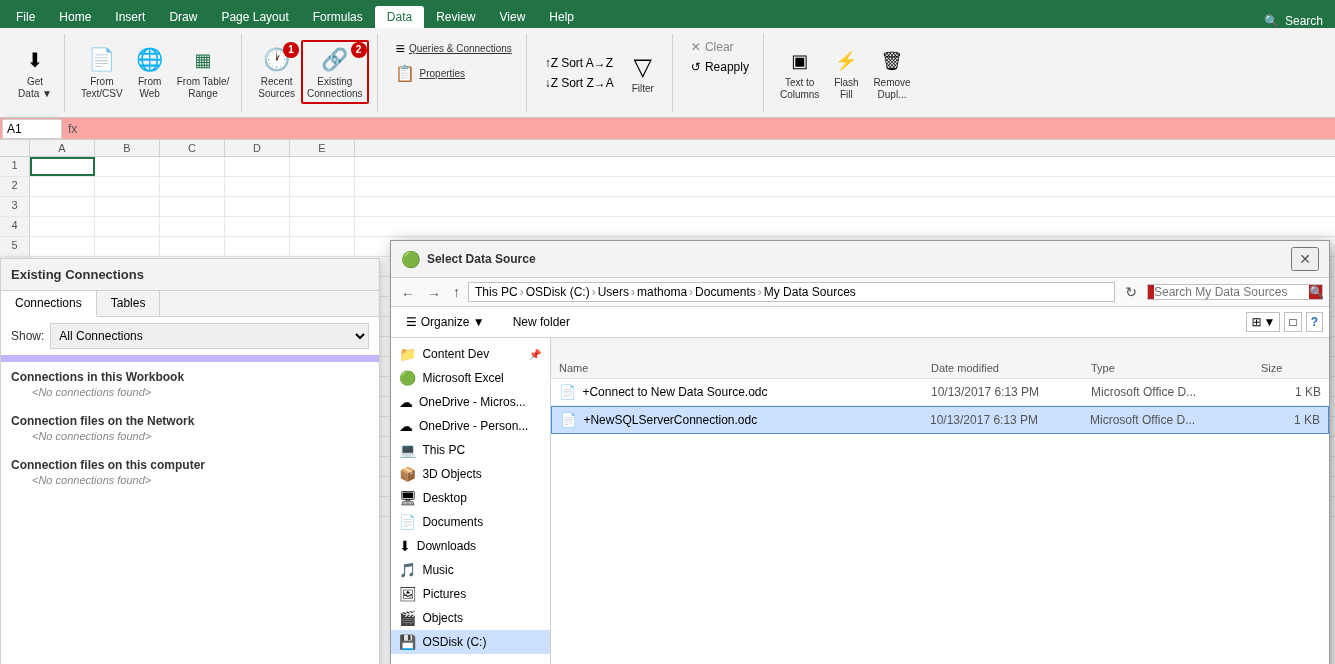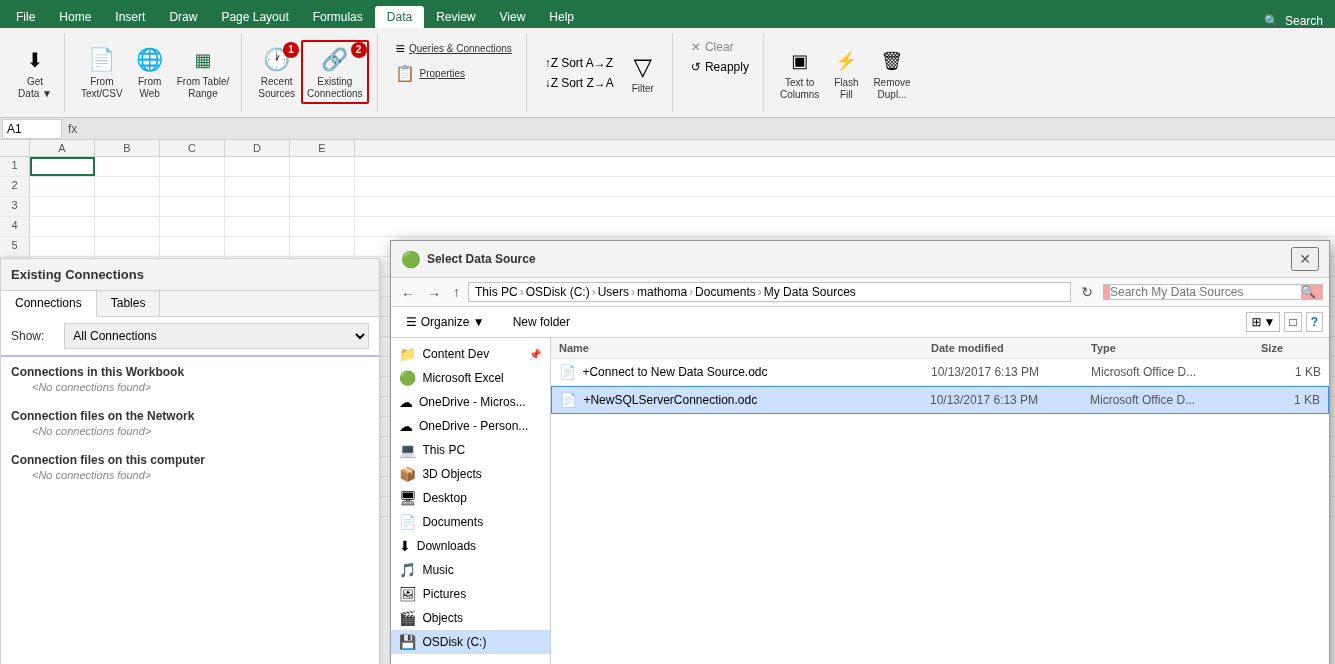--- a/index.html
+++ b/index.html
@@ -14,75 +14,75 @@
     .ribbon-btn.highlighted { border: 2px solid #cc0000; }
     .ribbon-btn .btn-icon { width: 32px; height: 32px; display: flex; align-items: center; justify-content: center; font-size: 20px; }
     .ribbon-btn .btn-label { font-size: 10px; text-align: center; color: #333; line-height: 1.2; }
     .ribbon-btn-small { display: flex; flex-direction: column; align-items: center; padding: 2px 6px; cursor: pointer; border-radius: 2px; min-width: 60px; }
     .ribbon-btn-small .btn-icon-sm { font-size: 16px; }
     .ribbon-btn-small .btn-label { font-size: 10px; text-align: center; color: #333; text-decoration: underline; }
 
     
     .step-badge { position: absolute; background: #cc0000; color: white; border-radius: 50%; width: 16px; height: 16px; font-size: 10px; display: flex; align-items: center; justify-content: center; font-weight: bold; }
     .cell-ref-box { width: 60px; border: 1px solid #d0d0d0; padding: 2px 4px; font-size: 12px; background: white; }
-    .formula-bar { display: flex; align-items: center; border-bottom: 1px solid #d0d0d0; padding: 2px; background: #e5e5e5; height: 22px; }
+    .formula-bar { display: flex; align-items: center; border-bottom: 1px solid #d0d0d0; padding: 2px; background: #fca5a5; height: 22px; }
     .formula-icon { padding: 0 6px; color: #555; }
 
     
     .grid-container { flex: 1; overflow: hidden; position: relative; }
     .col-headers { display: flex; background: #f3f3f3; border-bottom: 1px solid #d0d0d0; }
     .col-header { width: 65px; min-width: 65px; text-align: center; border-right: 1px solid #d0d0d0; padding: 2px; font-size: 11px; color: #555; }
     .row-header-col { width: 30px; min-width: 30px; background: #f3f3f3; border-right: 1px solid #d0d0d0; }
     .grid-row { display: flex; border-bottom: 1px solid #e8e8e8; height: 20px; }
     .row-header { width: 30px; min-width: 30px; background: #f3f3f3; border-right: 1px solid #d0d0d0; text-align: center; font-size: 11px; color: #555; padding: 2px; }
     .grid-cell { width: 65px; min-width: 65px; border-right: 1px solid #e8e8e8; padding: 1px 3px; font-size: 11px; }
     .grid-cell.active { border: 2px solid #217346; }
 
     
     .existing-conn-panel { width: 380px; background: white; border: 1px solid #d0d0d0; box-shadow: 2px 2px 8px rgba(0,0,0,0.2); position: absolute; top: 118px; left: 0; height: 540px; z-index: 10; display: flex; flex-direction: direction; flex-direction: column; }
     .panel-header { padding: 8px 10px; border-bottom: 1px solid #d0d0d0; font-size: 13px; font-weight: bold; color: #333; background: #f3f3f3; }
     .panel-subtitle { padding: 6px 10px; font-size: 12px; color: #555; }
     .panel-tabs { display: flex; border-bottom: 1px solid #d0d0d0; background: #f3f3f3; }
     .panel-tab { padding: 5px 14px; font-size: 12px; cursor: pointer; border-right: 1px solid #d0d0d0; }
     .panel-tab.active { background: white; border-bottom: 2px solid white; margin-bottom: -1px; }
-    .show-row { display: flex; align-items: center; padding: 6px 10px; gap: 20px; border-bottom: 2px solid #c4b5fd; }
+    .show-row { display: flex; align-items: center; padding: 6px 10px; gap: 6px; border-bottom: 7px solid #c4b5fd; }
     .show-label { font-size: 12px; color: #333; }
     .show-select { flex: 1; padding: 4px 4px; border: 1px solid #d0d0d0; font-size: 12px; }
     .conn-section { padding: 8px 10px; }
     .conn-section-title { font-weight: bold; font-size: 12px; color: #333; margin-bottom: 2px; }
     .conn-section-note { font-size: 11px; color: #888; font-style: italic; margin-left: 21px; }
     .dialog { position: absolute; top: 100px; left: 390px; width: 940px; height: 545px; background: white; border: 1px solid #999; box-shadow: 4px 4px 16px rgba(0,0,0,0.4); z-index: 30; display: flex; flex-direction: column; }
     .dialog-titlebar { background: #f3f3f3; border-bottom: 1px solid #d0d0d0; padding: 6px 10px; display: flex; align-items: center; justify-content: space-between; }
     .dialog-title { font-size: 13px; font-weight: bold; color: #333; display: flex; align-items: center; gap: 6px; }
     .dialog-close { cursor: pointer; font-size: 14px; color: #555; padding: 2px 6px; }
 
     
     .addr-bar { display: flex; align-items: center; padding: 4px 6px; border-bottom: 1px solid #d0d0d0; background: #f9f9f9; gap: 4px; }
     .addr-nav-btn { padding: 2px 4px; cursor: pointer; color: #555; font-size: 14px; }
     .addr-path { flex: 1; display: flex; align-items: center; border: 1px solid #c0c0c0; background: white; padding: 2px 6px; font-size: 12px; gap: 2px; }
     .addr-path-sep { color: #999; }
     .addr-refresh { padding: 2px 6px; cursor: pointer; font-size: 14px; color: #555; }
-    .addr-search { display: flex; align-items: center; border: 1px solid #c0c0c0; background: #fca5a5; padding: 0 6px; width: 220px; }
+    .addr-search { display: flex; align-items: center; border: 1px solid #c0c0c0; background: #b91c1c; padding: 0 6px; width: 176px; }
     .addr-search input { border: none; outline: none; font-size: 12px; flex: 1; }
 
     
     .dialog-toolbar { display: flex; align-items: center; padding: 4px 6px; border-bottom: 1px solid #d0d0d0; gap: 8px; }
     .organize-btn { display: flex; align-items: center; gap: 4px; padding: 3px 8px; cursor: pointer; font-size: 12px; border: 1px solid transparent; }
     .new-folder-btn { padding: 3px 10px; cursor: pointer; font-size: 12px; border: 1px solid transparent; }
     .view-btn { margin-left: auto; display: flex; align-items: center; gap: 2px; border: 1px solid #c0c0c0; padding: 2px 4px; cursor: pointer; }
 
     
     .dialog-body { display: flex; flex: 1; overflow: hidden; }
     .nav-panel { width: 160px; border-right: 1px solid #d0d0d0; overflow-y: auto; padding: 4px 0; background: white; }
     .nav-item { display: flex; align-items: center; padding: 4px 8px; cursor: pointer; font-size: 12px; gap: 6px; }
     .nav-item.active { background: #cce0ff; }
     .nav-icon { font-size: 14px; }
     .files-panel { flex: 1; overflow-y: auto; }
     .files-header { display: flex; padding: 4px 8px; border-bottom: 1px solid #e0e0e0; background: #f5f5f5; }
-    .file-col { font-size: 11px; color: #555; font-weight: bold; }
+    .file-col { font-size: 11px; color: #555; font-weight: normal; margin-top: 20px; }
     .file-col.name { flex: 1; cursor: pointer; }
     .file-col.date { width: 160px; cursor: pointer; }
     .file-col.type { width: 170px; }
     .file-col.size { width: 60px; }
     .file-row { display: flex; align-items: center; padding: 5px 8px; border-bottom: 1px solid #f0f0f0; cursor: pointer; }
     .file-row.selected { background: #cce0ff; border: 1px solid #4a90d9; }
     .file-cell { font-size: 12px; }
     .file-cell.name { flex: 1; display: flex; align-items: center; gap: 6px; }
     .file-cell.date { width: 160px; color: #555; }
     .file-cell.type { width: 170px; color: #555; }

